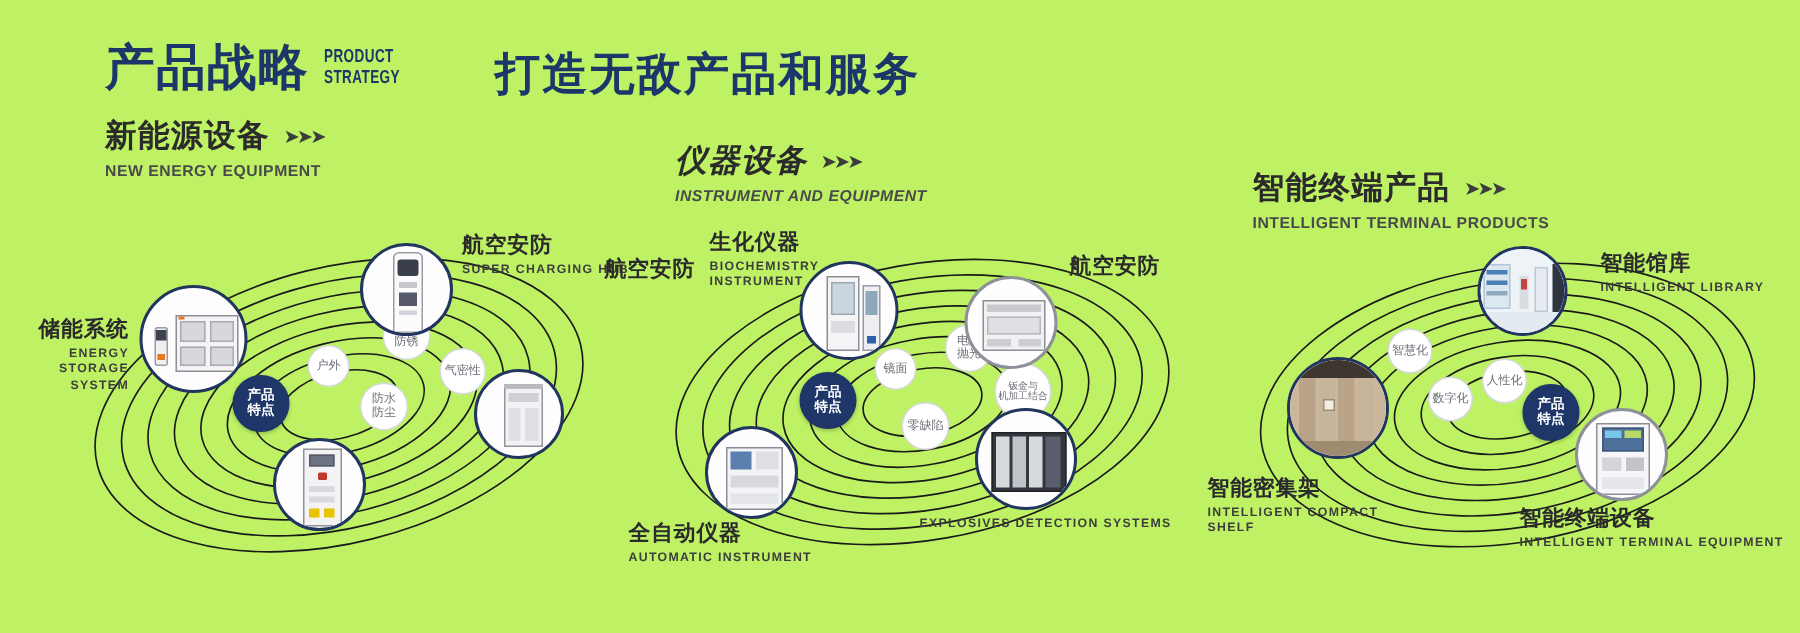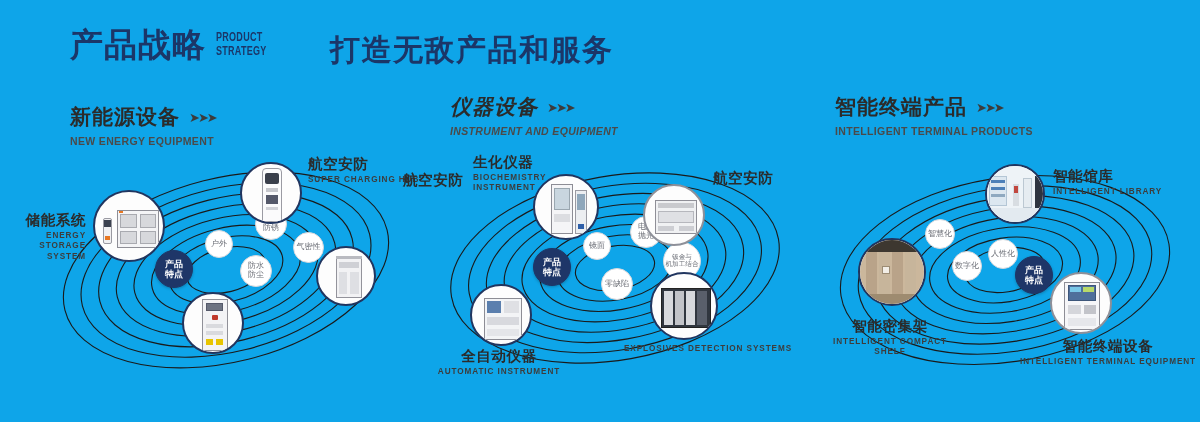--- a/index.html
+++ b/index.html
@@ -8,21 +8,21 @@
     background: #ffffff;
   }
   body {
     font-family: "Liberation Sans", "DejaVu Sans", sans-serif;
     -webkit-font-smoothing: antialiased;
   }
   #page {
     position: relative;
     width: 1200px;
     height: 422px;
-    background: #0ea5e9;
+    background: #bef264;
     overflow: hidden;
   }
 
   
   .masthead {
     position: absolute;
     left: 70px;
     top: 28px;
     display: flex;
     align-items: flex-end;
@@ -166,54 +166,54 @@
     font-size: 8.2px;
     font-weight: bold;
     color: #3d3d3d;
     letter-spacing: 0.9px;
     line-height: 1.3;
     margin-top: 2px;
     font-family: "Liberation Sans", sans-serif;
     white-space: pre-line;
   }
   .cap.right { text-align: right; }
-  .cap.center { text-align: center; }
+  .cap.center { text-align: left; }
 
   
   .ph { position:absolute; box-sizing:border-box; }
 </style>
 </head>
 <body>
 
 <div id="page">
 
   <div class="masthead">
     <div class="brand-cn">产品战略</div>
     <div class="brand-en">PRODUCT
 STRATEGY</div>
   </div>
   <div class="headline">打造无敌产品和服务</div>
 
-  <div class="sect-title" style="left:70px; top:107px;">
+  <div class="sect-title" style="left:70px; top:80px;">
     <div class="sect-cn-row">
       <span class="sect-cn">新能源设备</span>
       <span class="chev">➤➤➤</span>
     </div>
     <div class="sect-en">NEW ENERGY EQUIPMENT</div>
   </div>
 
   <div class="sect-title" style="left:450px; top:97px;font-style:italic;">
     <div class="sect-cn-row">
       <span class="sect-cn">仪器设备</span>
       <span class="chev">➤➤➤</span>
     </div>
     <div class="sect-en">INSTRUMENT AND EQUIPMENT</div>
   </div>
 
-  <div class="sect-title" style="left:835px; top:97px;">
+  <div class="sect-title" style="left:835px; top:115px;">
     <div class="sect-cn-row">
       <span class="sect-cn">智能终端产品</span>
       <span class="chev">➤➤➤</span>
     </div>
     <div class="sect-en">INTELLIGENT TERMINAL PRODUCTS</div>
   </div>
 
   <div class="cluster" style="left:40px; top:150px; width:380px;">
 
     <svg class="rings" viewBox="0 0 380 250">
@@ -406,21 +406,21 @@
         <div class="ph" style="left:4px; top:14px; width:14px; height:3px; background:#4c7fb8;"></div>
         <div class="ph" style="left:4px; top:21px; width:14px; height:3px; background:#4c7fb8;"></div>
         <div class="ph" style="left:4px; top:28px; width:14px; height:3px; background:#8fa9c0;"></div>
         <div class="ph" style="left:26px; top:18px; width:6px; height:22px; background:#d8dde2;"></div>
         <div class="ph" style="left:27px; top:20px; width:4px; height:7px; background:#c1473f;"></div>
         <div class="ph" style="left:36px; top:12px; width:9px; height:30px; background:#e6ecf1; border:1px solid #bcc8d2;"></div>
         <div class="ph" style="left:48px; top:10px; width:12px; height:32px; background:#2e3440;"></div>
         <div class="ph" style="left:0; top:42px; right:0; height:18px; background:#e3eaf0;"></div>
       </div>
     </div>
-    <div class="cap" style="left:238px; top:18px;">
+    <div class="cap" style="left:252px; top:18px;">
       <div class="cn">智能馆库</div>
       <div class="en">INTELLIGENT LIBRARY</div>
     </div>
 
     <div class="node" style="left:43px; top:88px; width:68px; height:68px;">
       <div class="node-art">
         <div class="ph" style="left:0; top:0; right:0; bottom:0; background:#cbb79c;"></div>
         <div class="ph" style="left:0; top:0; right:0; height:12px; background:#3d3730;"></div>
         <div class="ph" style="left:6px; top:12px; width:11px; height:42px; background:#b9a party;"></div>
         <div class="ph" style="left:6px; top:12px; width:11px; height:42px; background:#b9a389;"></div>

